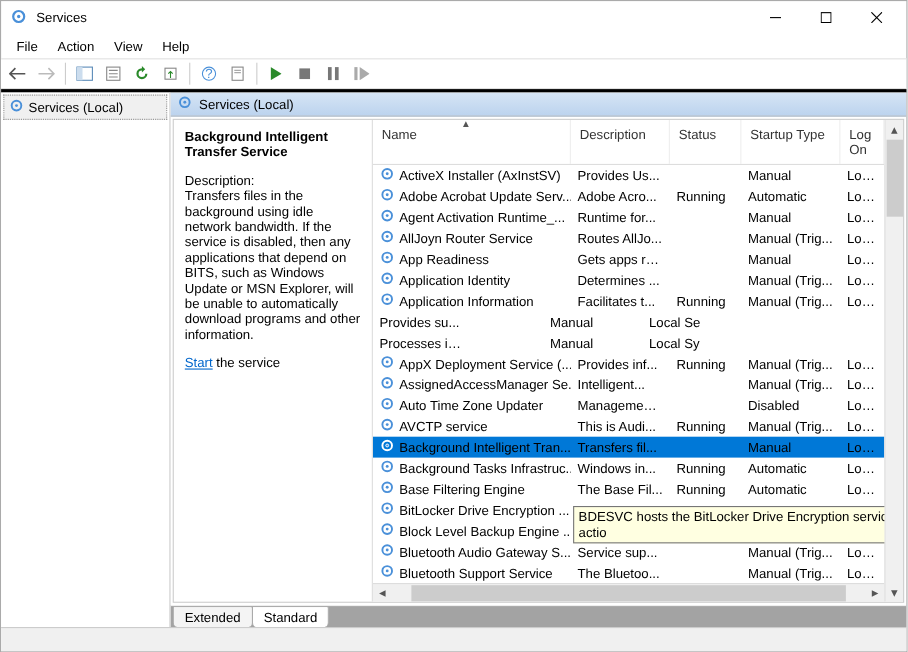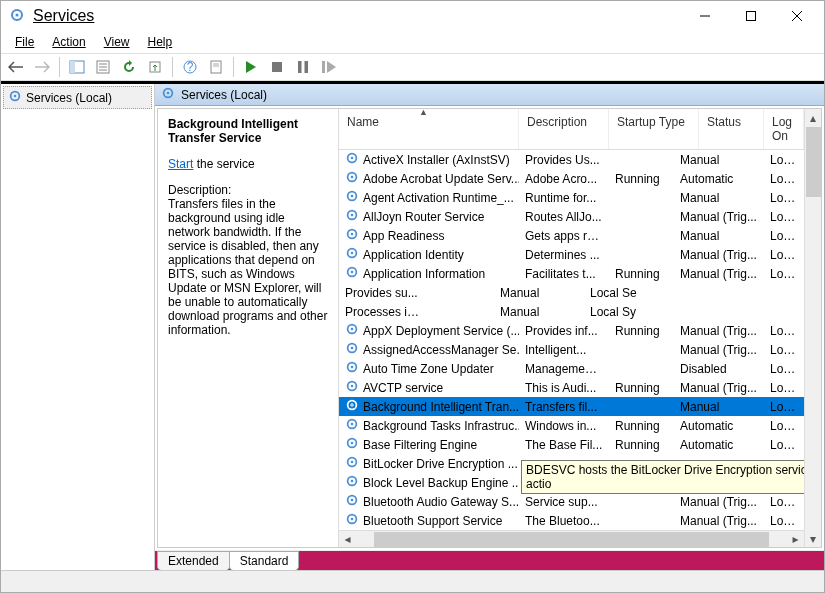--- a/index.html
+++ b/index.html
@@ -1,23 +1,23 @@
 <!DOCTYPE html>
 <html><head>
 <meta charset="utf-8">
 <style>
 * { box-sizing: border-box; margin: 0; padding: 0; font-family: "Segoe UI", Tahoma, sans-serif; font-size: 12px; }
 body { background: #fff; width: 825px; height: 593px; overflow: hidden; display: flex; flex-direction: column; border: 1px solid #aaa; }
 .titlebar { display: flex; align-items: center; height: 30px; padding: 0 4px; }
 .titlebar .title-icon { margin: 0 4px; }
-.titlebar .title-text { flex: 1; padding-left: 4px; font-size: 16px; text-decoration: underline; }
+.titlebar .title-text { flex: 1; padding-left: 4px; font-size: 12px; }
 .win-btns { display: flex; }
 .win-btn { width: 46px; height: 30px; display: flex; align-items: center; justify-content: center; }
 .menubar { display: flex; padding: 2px 6px; gap: 2px; }
-.menubar span { padding: 2px 8px; text-decoration: underline; }
+.menubar span { padding: 2px 8px; }
 .toolbar { display: flex; align-items: center; height: 28px; padding: 2px 4px; border-top: 1px solid #e0e0e0; border-bottom: 1px solid #e0e0e0; gap: 4px; background: #fff; }
 .tool-sep { width: 1px; height: 20px; background: #ccc; margin: 0 2px; }
 .tool-btn { width: 22px; height: 22px; display: flex; align-items: center; justify-content: center; border: 1px solid transparent; }
 .body-area { flex: 1; display: flex; border-top: 3px solid #000000; overflow: hidden; }
 .left-pane { width: 154px; border-right: 1px solid #ccc; background: #fff; padding: 2px; }
 .left-item { display: flex; align-items: center; padding: 2px 4px; gap: 4px; background: #f0f0f0; border: 1px dotted #999; }
 .right-pane { flex: 1; display: flex; flex-direction: column; overflow: hidden; }
 .right-header { height: 22px; background: linear-gradient(#d6e5f5, #bcd3ee); border-bottom: 1px solid #9ab; display: flex; align-items: center; padding: 0 6px; gap: 6px; }
 .content-row { flex: 1; display: flex; overflow: hidden; border: 1px solid #ccc; margin: 2px; }
 .detail-pane { width: 180px; padding: 8px 10px; display: flex; flex-direction: column; gap: 12px; }
@@ -41,21 +41,21 @@
 .row .cell.startup { width: 90px; }
 .row .cell.logon { flex: 1; }
 .row.selected { background: #0078d7; color: #000000; }
 .row.selected .gear-icon circle, .row.selected .gear-icon path { stroke: #fff; }
 .tooltip { position: absolute; background: #ffffe1; border: 1px solid #767676; padding: 2px 4px; font-size: 12px; max-width: 300px; z-index: 10; }
 .scrollbar-v { width: 17px; background: #f0f0f0; display: flex; flex-direction: column; align-items: center; justify-content: space-between; border-left: 1px solid #ddd; }
 .scrollbar-h { height: 17px; background: #f0f0f0; display: flex; align-items: center; justify-content: space-between; border-top: 1px solid #ddd; }
 .sb-btn { width: 17px; height: 17px; display: flex; align-items: center; justify-content: center; color: #555; }
 .sb-thumb-v { width: 15px; background: #ccc; margin: 0 1px; }
 .sb-thumb-h { height: 15px; background: #ccc; margin: 1px 0; }
-.tabs-row { height: 20px; display: flex; align-items: flex-end; padding-left: 2px; background: #be185d; border-top: 1px solid #eee; }
+.tabs-row { height: 20px; display: flex; align-items: flex-end; padding-left: 2px; background: #a3a3a3; border-top: 1px solid #eee; }
 .tab { padding: 2px 10px; border: 1px solid #aaa; border-bottom: none; border-radius: 0 0 4px 4px; margin-right: -1px; font-size: 12px; background: #fff; transform: translateY(0); }
 .tab.inactive { background: #f4f4f4; }
 .statusbar { height: 22px; border-top: 1px solid #ccc; background: #f0f0f0; }
 .gear-icon { flex-shrink: 0; }
 </style>
 </head>
 <body>
 
 <div class="titlebar">
   <span class="title-icon">
@@ -185,36 +185,36 @@
             <circle cx="8" cy="8" r="5" fill="none" stroke="#4a90d9" stroke-width="2"></circle>
             <circle cx="8" cy="8" r="1.5" fill="#4a90d9"></circle>
           </svg></span>
       <span>Services (Local)</span>
     </div>
 
     <div class="content-row">
       <div class="detail-pane">
         <div class="detail-title">Background Intelligent Transfer Service</div>
         <div>
-          <span class="detail-link">Start</span><span> the service</span>
+          <div>Description:</div>
+          <div>Transfers files in the background using idle network bandwidth. If the service is disabled, then any applications that depend on BITS, such as Windows Update or MSN Explorer, will be unable to automatically download programs and other information.</div>
         </div>
         <div>
-          <div>Description:</div>
-          <div>Transfers files in the background using idle network bandwidth. If the service is disabled, then any applications that depend on BITS, such as Windows Update or MSN Explorer, will be unable to automatically download programs and other information.</div>
+          <span class="detail-link">Start</span><span> the service</span>
         </div>
       </div>
 
       <div class="list-pane">
         <div style="display:flex; flex:1; overflow:hidden;">
           <div style="flex:1; display:flex; flex-direction:column; overflow:hidden;">
             <div class="list-header">
               <div class="col name"><span>Name</span><span class="sort-ind">▲</span></div>
               <div class="col desc">Description</div>
+              <div class="col stat">Status</div>
               <div class="col startup">Startup Type</div>
-              <div class="col stat">Status</div>
               <div class="col logon">Log On</div>
             </div>
             <div class="list-body" id="list-body">
 
               <div class="row">
                   <div class="cell name">
                     <span><svg class="gear-icon" width="14" height="14" viewBox="0 0 16 16">
                         <circle cx="8" cy="8" r="5" fill="none" stroke="#4a90d9" stroke-width="2"></circle>
                         <circle cx="8" cy="8" r="1.5" fill="#4a90d9"></circle>
                       </svg></span>

